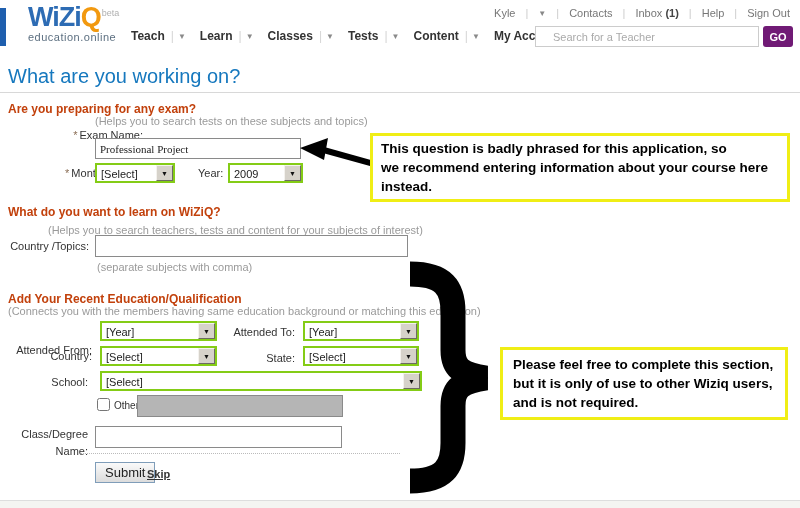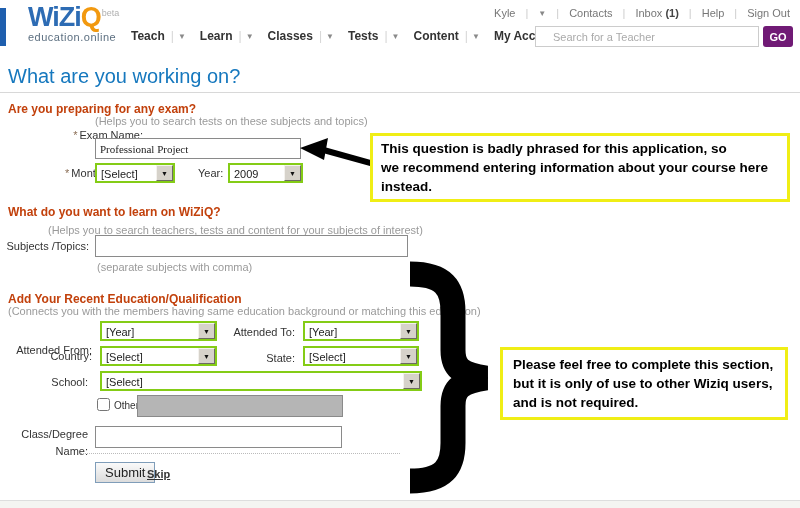--- a/index.html
+++ b/index.html
@@ -149,21 +149,21 @@
   </div>
   <div class="llabel" style="left:198px; top:167px;">Year:</div>
   <div class="sel" style="left:228px; top:163px; width:75px;">
     <span class="val">2009</span>
     <span class="btn">▼</span>
   </div>
 
   <div class="sec-head" style="left:8px; top:205px;">What do you want to learn on WiZiQ?</div>
   <div class="hint" style="left:8px; top:224px;margin-left:40px;">(Helps you to search teachers, tests and content for your subjects of interest)</div>
 
-  <div class="flabel" style="left:0px; top:240px; width:89px;">Subjects /Topics:</div>
+  <div class="flabel" style="left:0px; top:240px; width:89px;">Country /Topics:</div>
   <input class="tinput" style="left: 95px; top: 235px; width: 313px; height: 22px;" value="">
   <div class="hint" style="left:97px; top:261px;">(separate subjects with comma)</div>
 
   <div class="sec-head" style="left:8px; top:292px;">Add Your Recent Education/Qualification</div>
   <div class="hint" style="left:8px; top:305px;">(Connects you with the members having same education background or matching this education)</div>
 
   <div class="flabel" style="left:0px; top:344px; width:92px;">Attended From:</div>
   <div class="sel" style="left:100px; top:321px; width:117px;">
     <span class="val">[Year]</span>
     <span class="btn">▼</span>

